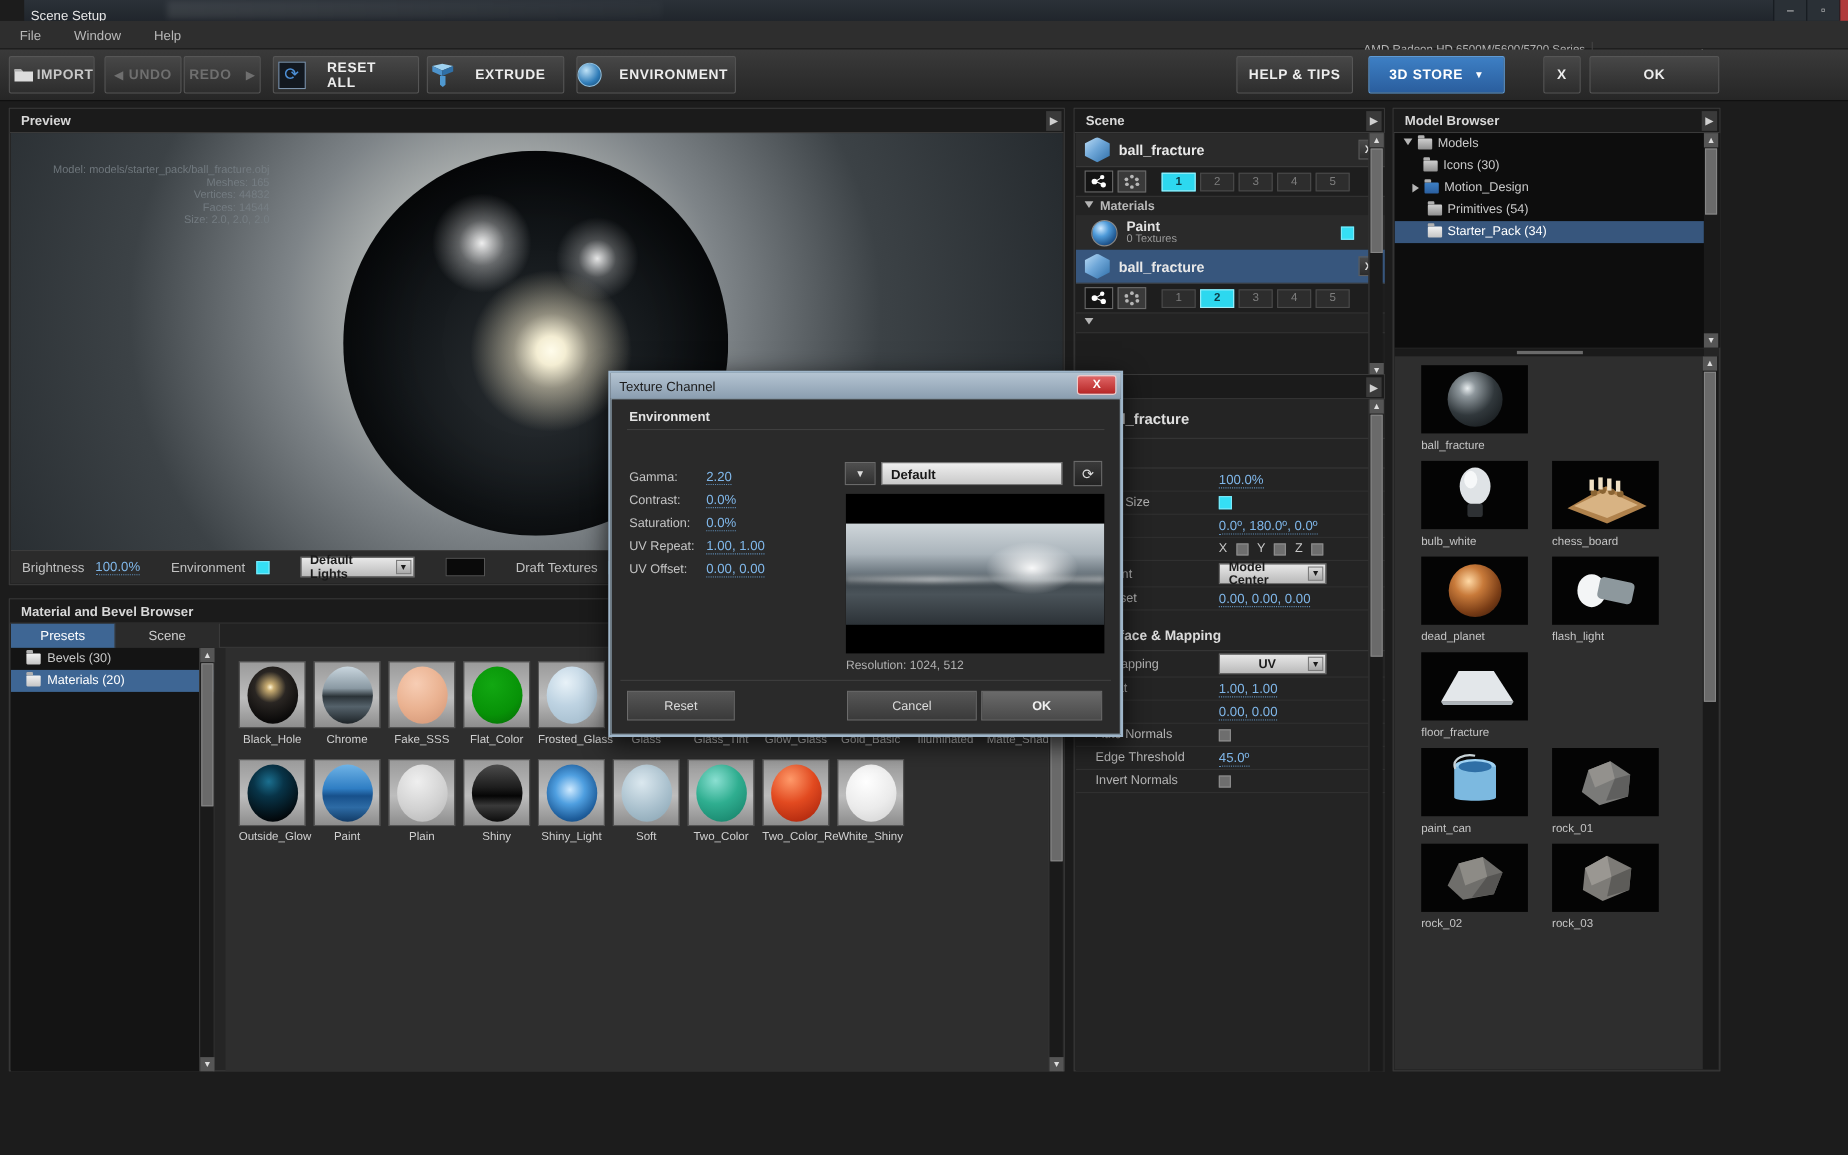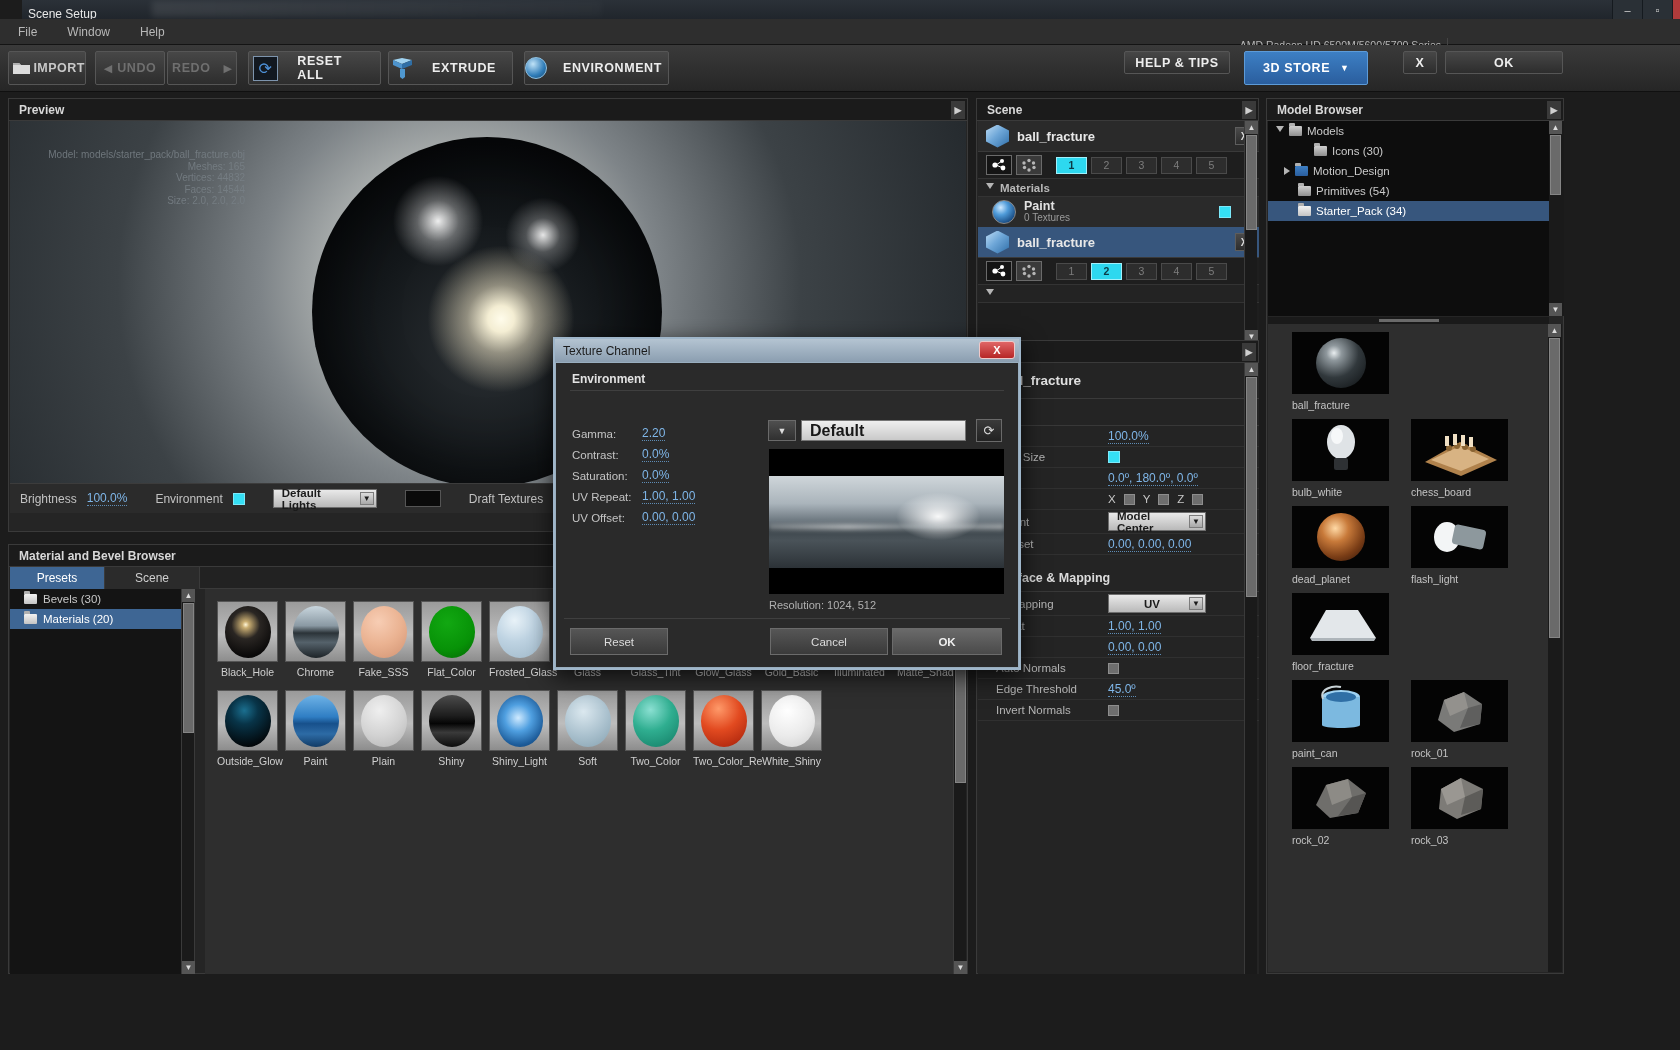--- a/index.html
+++ b/index.html
@@ -37,21 +37,21 @@
             border-right:1px solid #444; }
   .gpuinfo .l1{ font-size:10.5px; color:#b6b6b6; display:block;}
   .gpuinfo .l2{ font-size:9.5px; color:#8a8a8a; display:block;}
   .elemver{ position:absolute; right:60px; top:24px; font-size:12px; color:#cfcfcf;}
   .elemver span.v{ color:#6e6e6e; margin-left:10px; font-size:11px;}
 
   
   .toolbar{ position:absolute; left:0; top:45px; width:1680px; height:47px;
             background:linear-gradient(to bottom,#3a3a3a,#262626);
             border-bottom:1px solid #101010; }
-  .tbtn{ position:absolute; top:6px; height:23px; background:linear-gradient(to bottom,#474747,#2d2d2d);
+  .tbtn{ position:absolute; top:6px; height:34px; background:linear-gradient(to bottom,#474747,#2d2d2d);
          border:1px solid #565656; border-radius:2px; display:flex; align-items:center;
          justify-content:center; color:#ededed; font-size:12.5px; font-weight:bold; letter-spacing:.6px;}
   .tbtn.disabled{ color:#6f6f6f; }
   .grp{ position:absolute; top:6px; height:34px; border:1px solid #565656; border-radius:2px;
         background:linear-gradient(to bottom,#474747,#2d2d2d); display:flex; align-items:center;}
   .icoslot{ width:36px; height:32px; display:flex; align-items:center; justify-content:center;}
   .tb-label{ padding:0 16px; font-weight:bold; font-size:12.5px; letter-spacing:.6px; color:#ededed;}
   .blue{ background:linear-gradient(to bottom,#3d7fc4,#2a5e9e) !important; border-color:#5d9bd8 !important;}
 
   
@@ -69,21 +69,21 @@
              background:radial-gradient(circle at 47% 43%, #f2f3f0 0%, #c9ccc8 14%, #7e8488 36%, #3c4246 62%, #23282c 100%);}
   .vp-sphere{ position:absolute; left:302px; top:16px; width:350px; height:350px; border-radius:50%;
     background:
       radial-gradient(circle at 54% 52%, rgba(255,252,235,1) 0%, rgba(255,248,220,.95) 5%, rgba(235,225,195,.55) 13%, rgba(120,115,105,0) 28%),
       radial-gradient(circle at 36% 24%, rgba(255,255,255,.95) 0%, rgba(255,255,255,.35) 6%, rgba(255,255,255,0) 13%),
       radial-gradient(circle at 66% 28%, rgba(255,255,255,.9) 0%, rgba(255,255,255,.25) 5%, rgba(255,255,255,0) 11%),
       radial-gradient(circle at 50% 60%, #2b3034 0%, #14181b 45%, #080a0c 75%, #05070a 100%);
     box-shadow:0 0 60px 20px rgba(0,0,0,.45) inset;}
   .vp-info{ position:absolute; left:20px; top:28px; font-size:10px; line-height:11.5px;
             color:rgba(120,128,134,.85); text-align:right; width:215px; filter:blur(.3px);}
-  .vp-bottom{ position:absolute; left:1px; bottom:18px; width:956px; height:30px;
+  .vp-bottom{ position:absolute; left:1px; bottom:1px; width:956px; height:30px;
               background:#2b2b2b; border-top:1px solid #3c3c3c; display:flex; align-items:center; gap:10px; padding-left:10px;}
   .lbl{ color:#c2c2c2; font-size:12px;}
   .linkval{ color:#7fb6e8; border-bottom:1px dotted #5e8cb5; font-size:12px; cursor:pointer;}
   .cyanbox{ width:12px; height:12px; background:#35dff5; border:1px solid #7ce9fa;}
   .graybox{ width:11px; height:11px; background:#6e6e6e; border:1px solid #8d8d8d;}
   .combo{ height:19px; background:linear-gradient(to bottom,#e9e9e9,#b9b9b9); border:1px solid #6d6d6d;
           color:#1b1b1b; font-weight:bold; font-size:11.5px; display:flex; align-items:center;
           justify-content:center; position:relative; padding:0 18px 0 8px;}
   .combo .arw{ position:absolute; right:2px; top:2px; width:14px;height:13px;
                background:linear-gradient(to bottom,#dcdcdc,#a8a8a8); border:1px solid #7c7c7c;
@@ -175,21 +175,21 @@
   .dlg-sect{ margin:9px 0 0 16px; font-size:12px; font-weight:bold; color:#e2e2e2;}
   .dlg-hr{ margin:4px 14px 0 14px; border-top:1px solid #3f3f3f;}
   .dlg-fields{ position:absolute; left:16px; top:60px; }
   .frow{ height:21px; display:flex; align-items:center; font-size:11.5px;}
   .frow .fk{ width:70px; color:#c4c4c4;}
   .dd-btn{ position:absolute; left:212px; top:57px; width:28px;height:21px;
            background:linear-gradient(to bottom,#4f4f4f,#303030); border:1px solid #6a6a6a;
            display:flex;align-items:center;justify-content:center; font-size:9px; color:#ddd;}
   .dd-field{ position:absolute; left:245px; top:57px; width:165px;height:21px;
              background:linear-gradient(to bottom,#efefef,#c9c9c9); border:1px solid #757575;
-             display:flex;align-items:center; padding-left:8px; color:#171717; font-weight:bold; font-size:16px;}
+             display:flex;align-items:center; padding-left:8px; color:#171717; font-weight:bold; font-size:12px;}
   .refresh{ position:absolute; left:420px; top:56px; width:26px;height:23px;
             background:linear-gradient(to bottom,#3a3a3a,#222); border:1px solid #6a6a6a;
             display:flex;align-items:center;justify-content:center; color:#ddd; font-size:13px;}
   .env-preview{ position:absolute; left:213px; top:86px; width:235px; height:145px; background:#000; overflow:hidden;}
   .env-img{ position:absolute; left:0; top:27px; width:235px; height:92px;
      background:
        radial-gradient(ellipse 60px 34px at 72% 44%, rgba(255,255,255,.95) 0%, rgba(255,255,255,0) 70%),
        linear-gradient(to bottom,#cfd6da 0%, #aab4bb 30%, #6f7a82 48%, #3d464c 58%, #4a5359 70%, #2c3237 100%);}
   .env-img:after{ content:""; position:absolute; left:0; top:52%; width:100%; height:6px;
      background:linear-gradient(to right, rgba(255,255,255,.25), rgba(255,255,255,.55), rgba(210,220,225,.3), rgba(255,255,255,.45));
@@ -662,21 +662,21 @@
   <div class="panel-hd">
     <span>Model Browser</span>
     <span class="hd-arrow">▶</span>
   </div>
   <div class="mb-tree">
     <div class="mbrow" style="padding-left:8px;">
       <span class="tri down"></span>
       <span class="folder"></span>
       <span>Models</span>
     </div>
-    <div class="mbrow" style="padding-left:46px;">
+    <div class="mbrow" style="padding-left:26px;">
       <span class="folder"></span>
       <span>Icons (30)</span>
     </div>
     <div class="mbrow" style="padding-left:16px;">
       <span class="tri"></span>
       <span class="folder blue"></span>
       <span>Motion_Design</span>
     </div>
     <div class="mbrow" style="padding-left:30px;">
       <span class="folder"></span>

